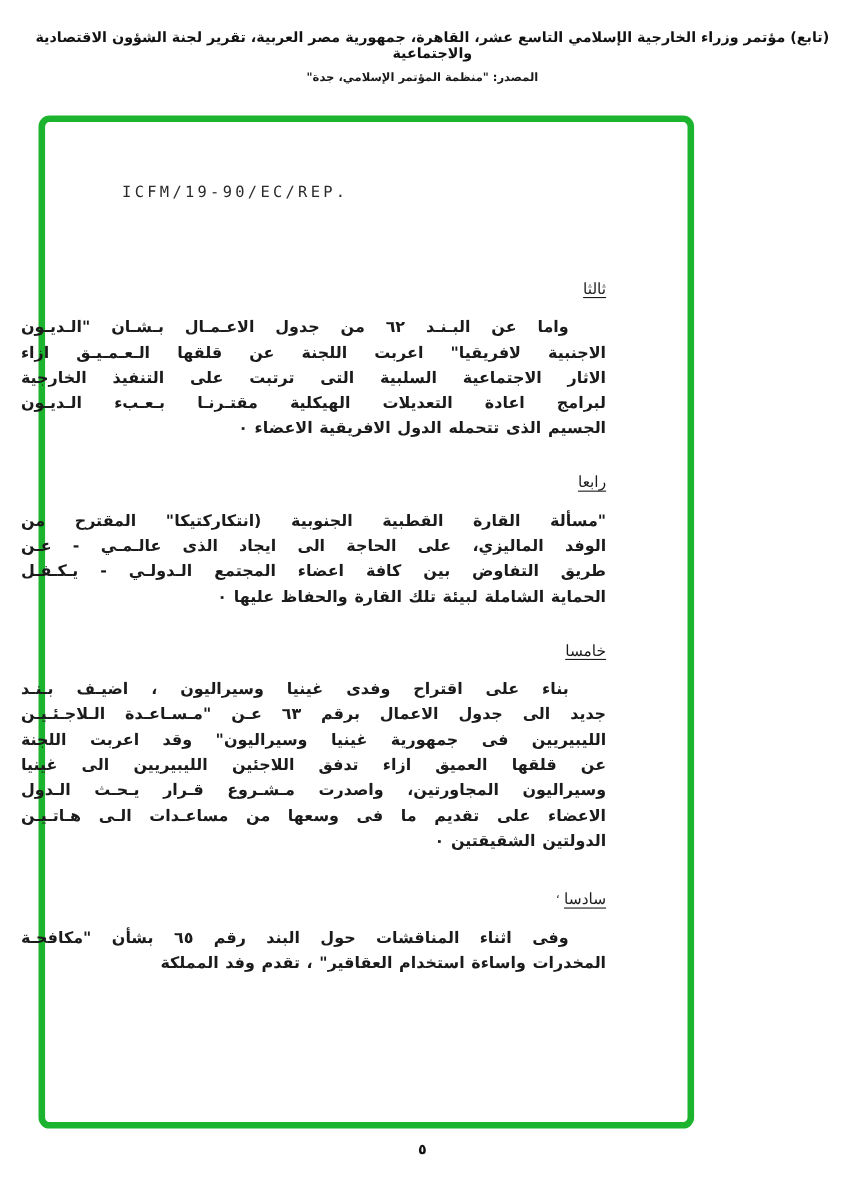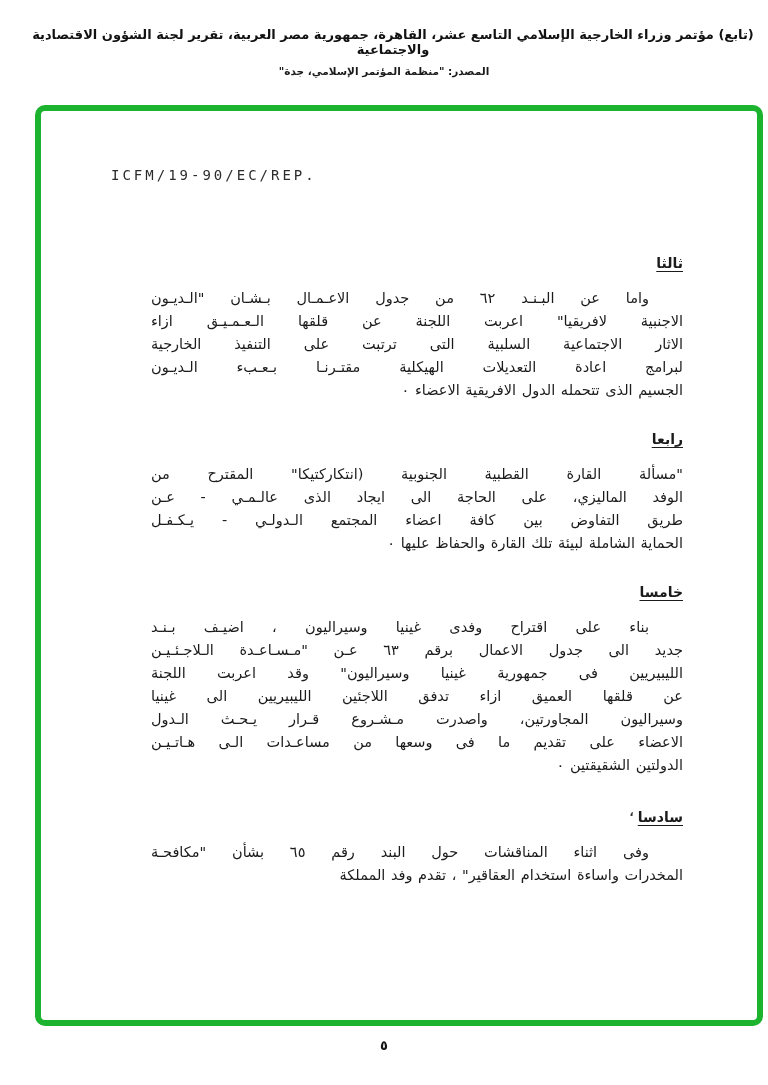--- a/index.html
+++ b/index.html
@@ -33,21 +33,21 @@
   .header-line2 {
     font-size: 10.5px;
     font-weight: bold;
     margin-top: 8px;
     color: #1a1a1a;
   }
   
   .green-frame {
     position: absolute;
     left: 35px; top: 105px;
-    width: 728px; height: 921px;
+    width: 596px; height: 921px;
     border: 6px solid #1cb32e;
     border-radius: 10px;
     background: #ffffff;
   }
   .doc-ref {
     position: absolute;
     left: 70px; top: 56px;
     font-family: "DejaVu Sans Mono", monospace;
     font-size: 14px;
     letter-spacing: 3px;
@@ -59,38 +59,38 @@
     position: absolute;
     top: 144px;
     right: 74px;
     width: 532px;
     direction: rtl;
     color: #1b1b1b;
   }
   .section { margin-bottom: 29px; }
   .section-heading {
     font-size: 14px;
-    font-weight: bold;
+    font-weight: normal;
     margin-bottom: 16px;
     letter-spacing: 1px;
   }
   .section-heading .hd {
     text-decoration: underline;
     text-underline-offset: 3px;
   }
   .section-heading .mark {
     font-size: 11px;
     vertical-align: super;
     margin-right: 4px;
     color: #333;
   }
   .paragraph { }
   .line {
     font-size: 14.5px;
-    font-weight: normal;
+    font-weight: bold;
     line-height: 23px;
     text-align: justify;
     text-align-last: justify;
     word-spacing: 1px;
     letter-spacing: 0.2px;
   }
   .line.first { padding-right: 34px; }
   .line.last  { text-align-last: right; }
   
   .page-number {

